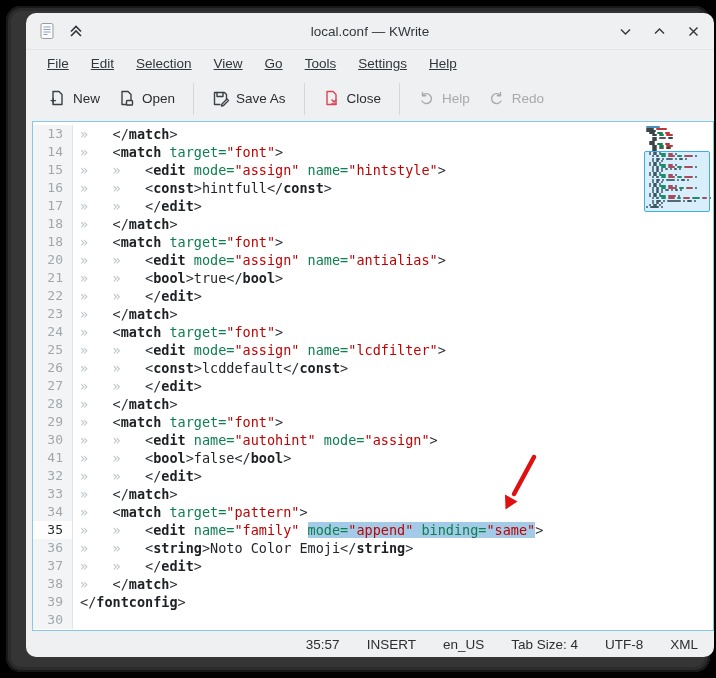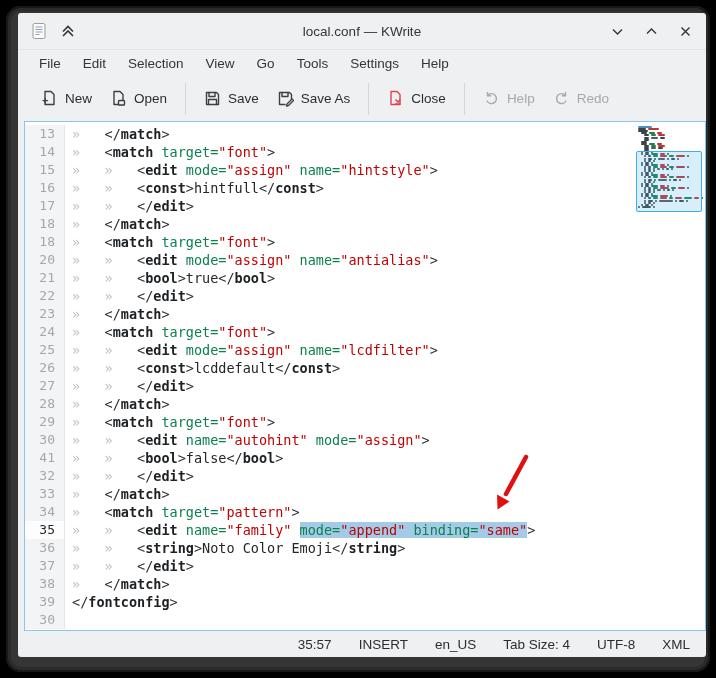--- a/index.html
+++ b/index.html
@@ -1,33 +1,33 @@
 <!DOCTYPE html>
 <html><head>
 <meta charset="utf-8">
 <style>
   html,body{margin:0;padding:0;}
   body{width:716px;height:678px;background:#000;position:relative;
        font-family:"Liberation Sans",sans-serif;-webkit-font-smoothing:antialiased;}
   .frame{position:absolute;left:6px;top:6px;width:704px;height:666px;background:#353535;
          border-radius:15px;box-shadow:inset 0 0 0 2px #181818, inset 0 0 0 5px #2b2b2b;}
-  .content{position:absolute;left:12px;top:7px;width:688px;height:644px;background:#eff0f1;
-           border-radius:3px;overflow:hidden;display:flex;flex-direction:column;}
+  .content{position:absolute;left:20px;top:7px;width:688px;height:644px;background:#eff0f1;
+           border-radius:10px;overflow:hidden;display:flex;flex-direction:column;}
 
   
   .titlebar{height:36px;flex:0 0 36px;display:flex;align-items:center;padding:0 12px;
             position:relative;border-bottom:1px solid #e3e5e6;}
   .titlebar .title{position:absolute;left:0;right:0;text-align:center;font-size:13.5px;color:#31363b;}
   .tb-left{display:flex;align-items:center;gap:12px;z-index:1;}
   .tb-right{margin-left:auto;display:flex;align-items:center;gap:16px;z-index:1;}
   .winbtn{width:18px;height:18px;display:flex;align-items:center;justify-content:center;cursor:default;}
 
   
   .menubar{height:27px;flex:0 0 27px;display:flex;align-items:center;padding-left:10px;}
-  .menu-item{padding:3px 11px;font-size:13.5px;color:#31363b;border-radius:3px;}
+  .menu-item{padding:3px 11px;font-size:13.5px;color:#31363b;border-radius:3px;text-decoration:underline;}
 
   
   .toolbar{height:43px;flex:0 0 43px;display:flex;align-items:center;padding-left:14px;}
   .tool-btn{display:flex;align-items:center;gap:7px;padding:6px 9px;font-size:13.5px;
             color:#2b2e31;border-radius:3px;}
   .tool-btn.disabled{color:#a6a9ab;}
   .tool-sep{width:1px;height:32px;background:#d4d7d9;margin:0 9px;}
 
   
   .editor{flex:1;margin:1px 0 0 6px;position:relative;background:#fff;
@@ -129,29 +129,20 @@
               <path d="M4 1.5 h6 l3 3 v10 h-9 z" fill="none" stroke="#3a4045" stroke-width="1.4" stroke-linecap="round" stroke-linejoin="round"></path>
               <rect x="8.5" y="10.5" width="6" height="4.5" rx="0.8" fill="#eff0f1" stroke="#3a4045" stroke-width="1.4" stroke-linecap="round" stroke-linejoin="round"></rect>
             </svg>
           </span>
           <span>Open</span>
         </span>
         <span class="tool-sep"></span>
         <span class="tool-btn">
           <span>
             <svg width="17" height="17" viewBox="0 0 17 17">
-              <path d="M2.5 2.5 h10 l2 2 v10 h-12 z" fill="none" stroke="#3a4045" stroke-width="1.4" stroke-linecap="round" stroke-linejoin="round"></path>
-              <path d="M5 2.5 v4 h6 v-4 M4.5 14.5 v-5 h8 v5" fill="none" stroke="#3a4045" stroke-width="1.4" stroke-linecap="round" stroke-linejoin="round"></path>
-            </svg>
-          </span>
-          <span>Save</span>
-        </span>
-        <span class="tool-btn">
-          <span>
-            <svg width="17" height="17" viewBox="0 0 17 17">
               <path d="M2.5 2.5 h10 l2 2 v6 M8 14.5 h-5.5 v-12" fill="none" stroke="#3a4045" stroke-width="1.4" stroke-linecap="round" stroke-linejoin="round"></path>
               <path d="M5 2.5 v4 h6 v-4" fill="none" stroke="#3a4045" stroke-width="1.4" stroke-linecap="round" stroke-linejoin="round"></path>
               <path d="M10 14 l5-5 1.5 1.5 -5 5 -2 .5 z" fill="#eff0f1" stroke="#3a4045" stroke-width="1.4" stroke-linecap="round" stroke-linejoin="round"></path>
             </svg>
           </span>
           <span>Save As</span>
         </span>
         <span class="tool-sep"></span>
         <span class="tool-btn">
           <span>

